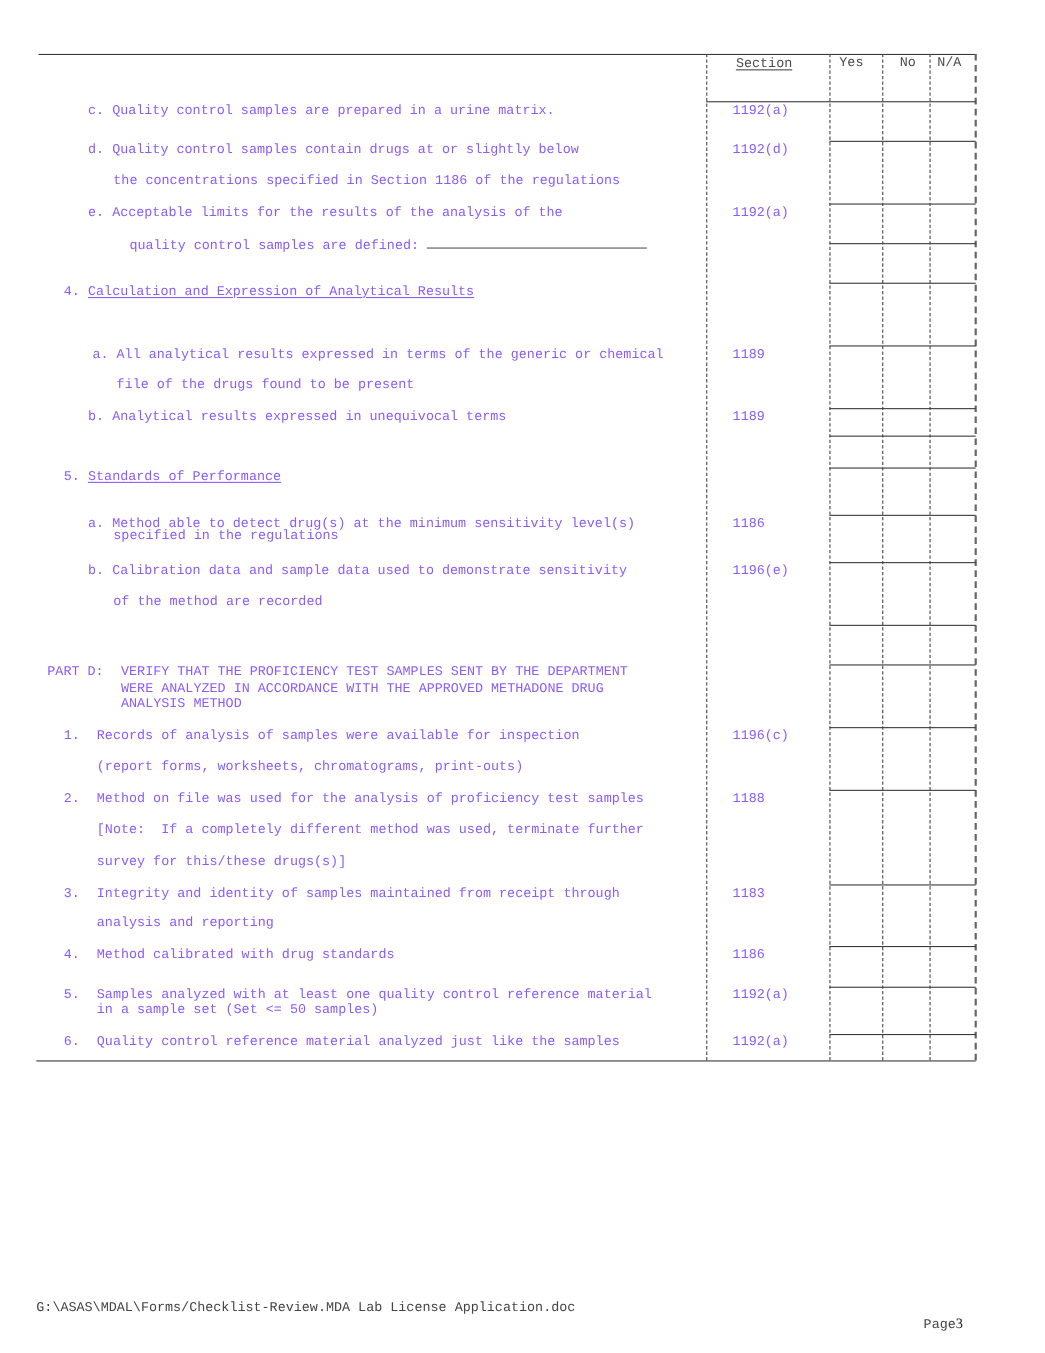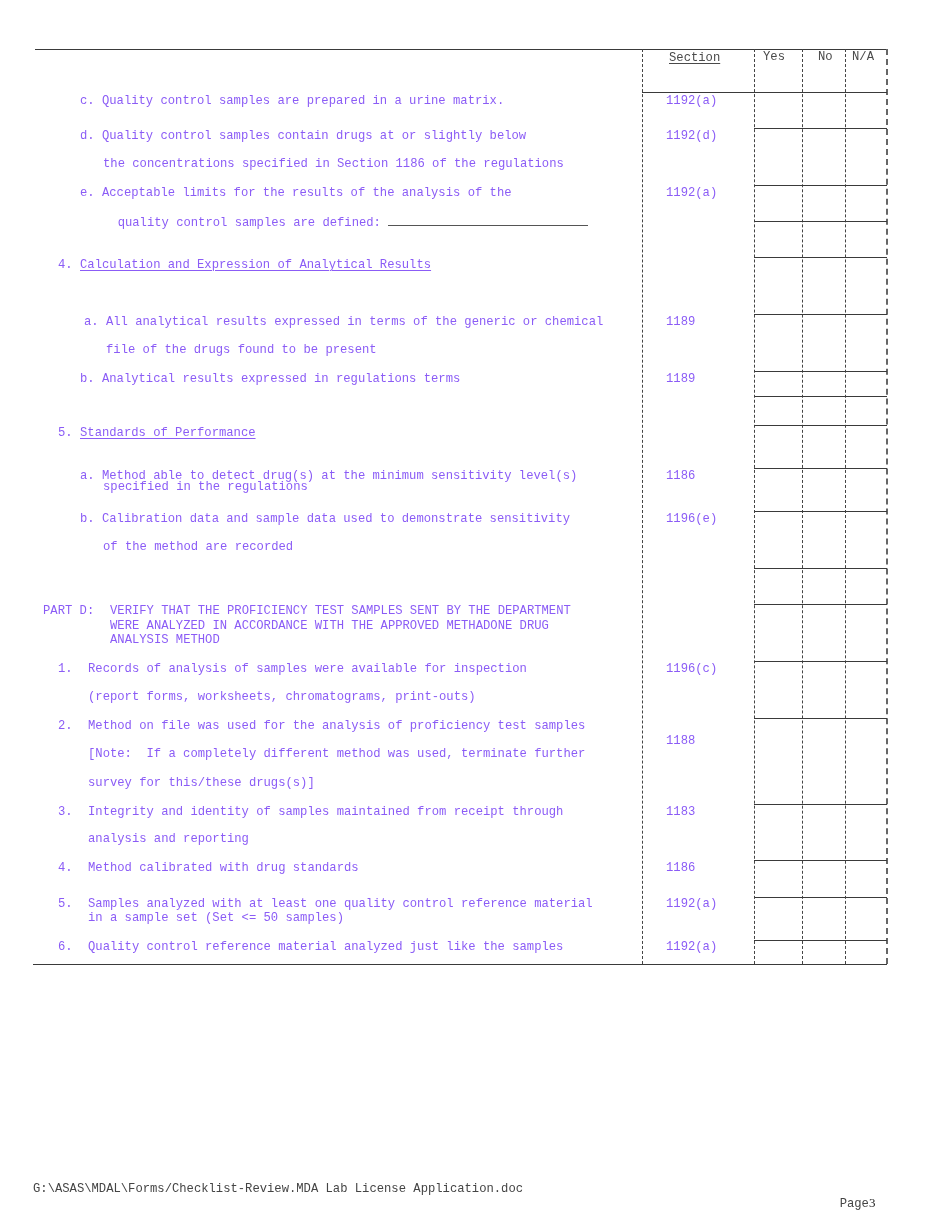--- a/index.html
+++ b/index.html
@@ -66,21 +66,21 @@
 </div>
 <span class="t" style="left:666px; top:186px;">1192(a)</span>
 
 <span class="t" style="left:58px; top:258px;">4.</span>
 <span class="t u" style="left:80px; top:258px;">Calculation and Expression of Analytical Results</span>
 
 <span class="t" style="left:84px; top:315px;">a. All analytical results expressed in terms of the generic or chemical</span>
 <span class="t" style="left:106px; top:343px;">file of the drugs found to be present</span>
 <span class="t" style="left:666px; top:315px;">1189</span>
 
-<span class="t" style="left:80px; top:372px;">b. Analytical results expressed in regulations terms</span>
+<span class="t" style="left:80px; top:372px;">b. Analytical results expressed in unequivocal terms</span>
 <span class="t" style="left:666px; top:372px;">1189</span>
 
 <span class="t" style="left:58px; top:426px;">5.</span>
 <span class="t u" style="left:80px; top:426px;">Standards of Performance</span>
 
 <span class="t" style="left:80px; top:469px;">a. Method able to detect drug(s) at the minimum sensitivity level(s)</span>
 <span class="t" style="left:103px; top:480px;">specified in the regulations</span>
 <span class="t" style="left:666px; top:469px;">1186</span>
 
 <span class="t" style="left:80px; top:512px;">b. Calibration data and sample data used to demonstrate sensitivity</span>
@@ -94,21 +94,21 @@
 
 <span class="t" style="left:58px; top:662px;">1.</span>
 <span class="t" style="left:88px; top:662px;">Records of analysis of samples were available for inspection</span>
 <span class="t" style="left:88px; top:690px;">(report forms, worksheets, chromatograms, print-outs)</span>
 <span class="t" style="left:666px; top:662px;">1196(c)</span>
 
 <span class="t" style="left:58px; top:719px;">2.</span>
 <span class="t" style="left:88px; top:719px;">Method on file was used for the analysis of proficiency test samples</span>
 <span class="t" style="left:88px; top:747px;">[Note:  If a completely different method was used, terminate further</span>
 <span class="t" style="left:88px; top:776px;">survey for this/these drugs(s)]</span>
-<span class="t" style="left:666px; top:719px;margin-top:15px;">1188</span>
+<span class="t" style="left:666px; top:719px;">1188</span>
 
 <span class="t" style="left:58px; top:805px;">3.</span>
 <span class="t" style="left:88px; top:805px;">Integrity and identity of samples maintained from receipt through</span>
 <span class="t" style="left:88px; top:832px;">analysis and reporting</span>
 <span class="t" style="left:666px; top:805px;">1183</span>
 
 <span class="t" style="left:58px; top:861px;">4.</span>
 <span class="t" style="left:88px; top:861px;text-align:right;">Method calibrated with drug standards</span>
 <span class="t" style="left:666px; top:861px;">1186</span>
 

